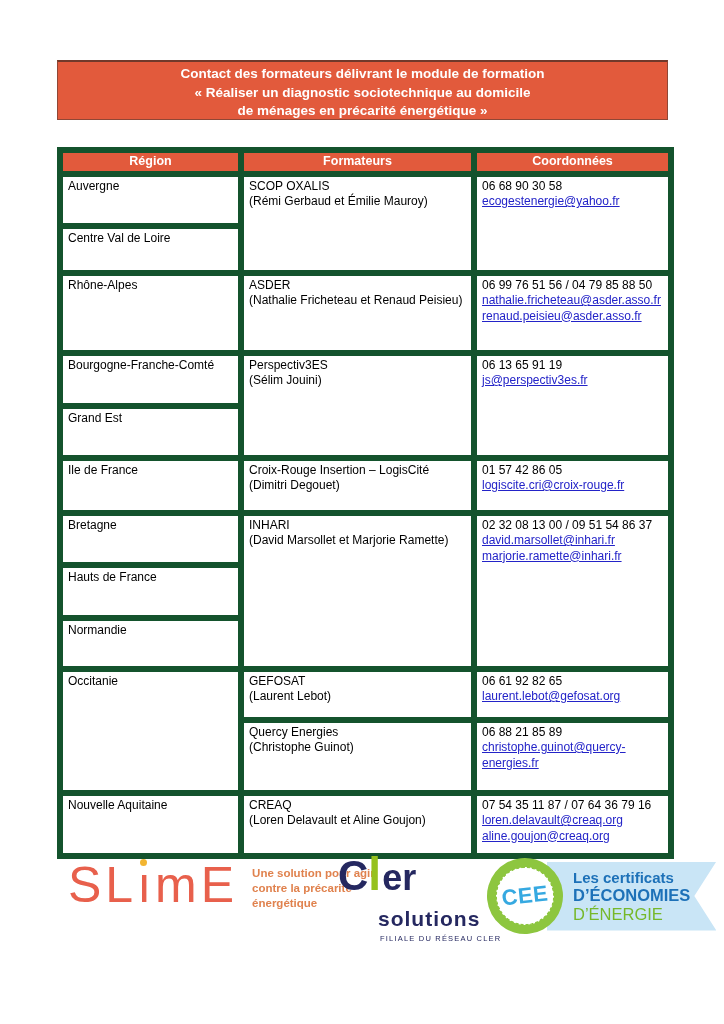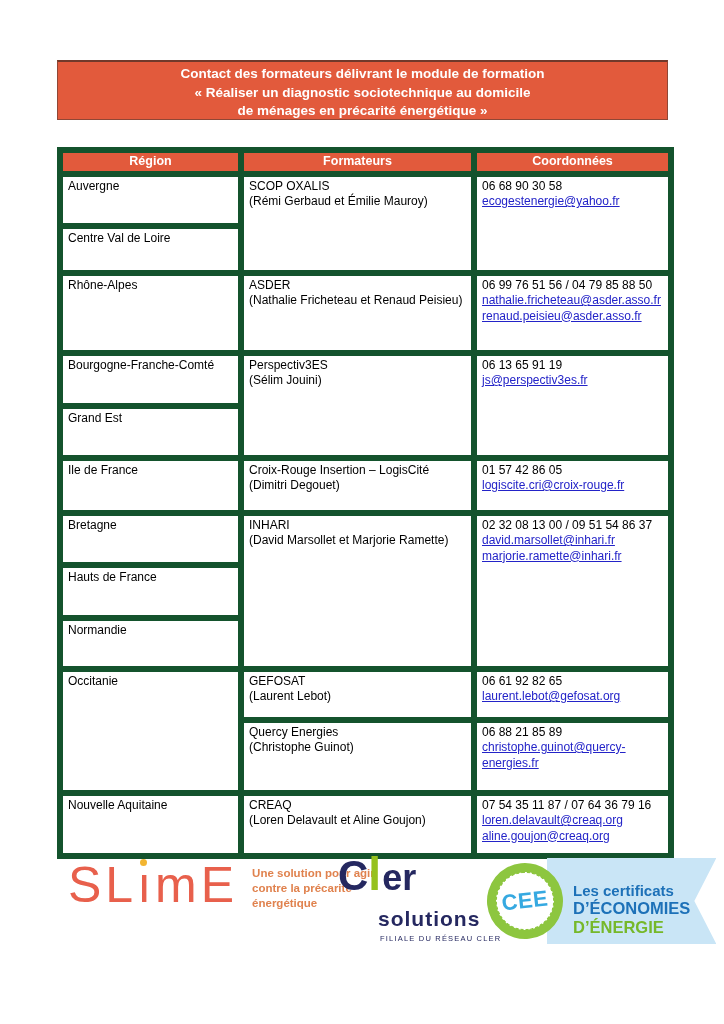--- a/index.html
+++ b/index.html
@@ -79,26 +79,26 @@
     transform: rotate(-6deg);
   }
   .cee-badge-inner {
     width: 58px; height: 58px; background: #fff; border-radius: 50%;
     border: 1px dashed #8DC63F;
     display: flex; align-items: center; justify-content: center;
   }
   .cee-badge-text { color: #36A9E1; font-weight: bold; font-size: 22px; letter-spacing: 0.5px; }
   .cee-banner {
     background: #C9E5F6; z-index: 1;
-    padding: 24px 26px 7px 26px;
+    padding: 7px 26px 7px 26px;
     clip-path: polygon(0 0, 100% 0, 87% 50%, 100% 100%, 0 100%);
   }
   .cee-banner .l1 { color: #1D71B8; font-weight: bold; font-size: 15px; line-height: 17px; }
   .cee-banner .l2 { color: #1D71B8; font-weight: bold; font-size: 16.5px; line-height: 19px; }
-  .cee-banner .l3 { color: #76B82A; font-weight: bold; font-size: 16.5px; line-height: 19px; }
+  .cee-banner .l3 { color: #76B82A; font-weight: normal; font-size: 16.5px; line-height: 19px; }
 </style>
 </head>
 <body>
 
 <div class="page">
 
   <div class="title-box">
     <div>Contact des formateurs délivrant le module de formation</div>
     <div>« Réaliser un diagnostic sociotechnique au domicile</div>
     <div>de ménages en précarité énergétique »</div>

